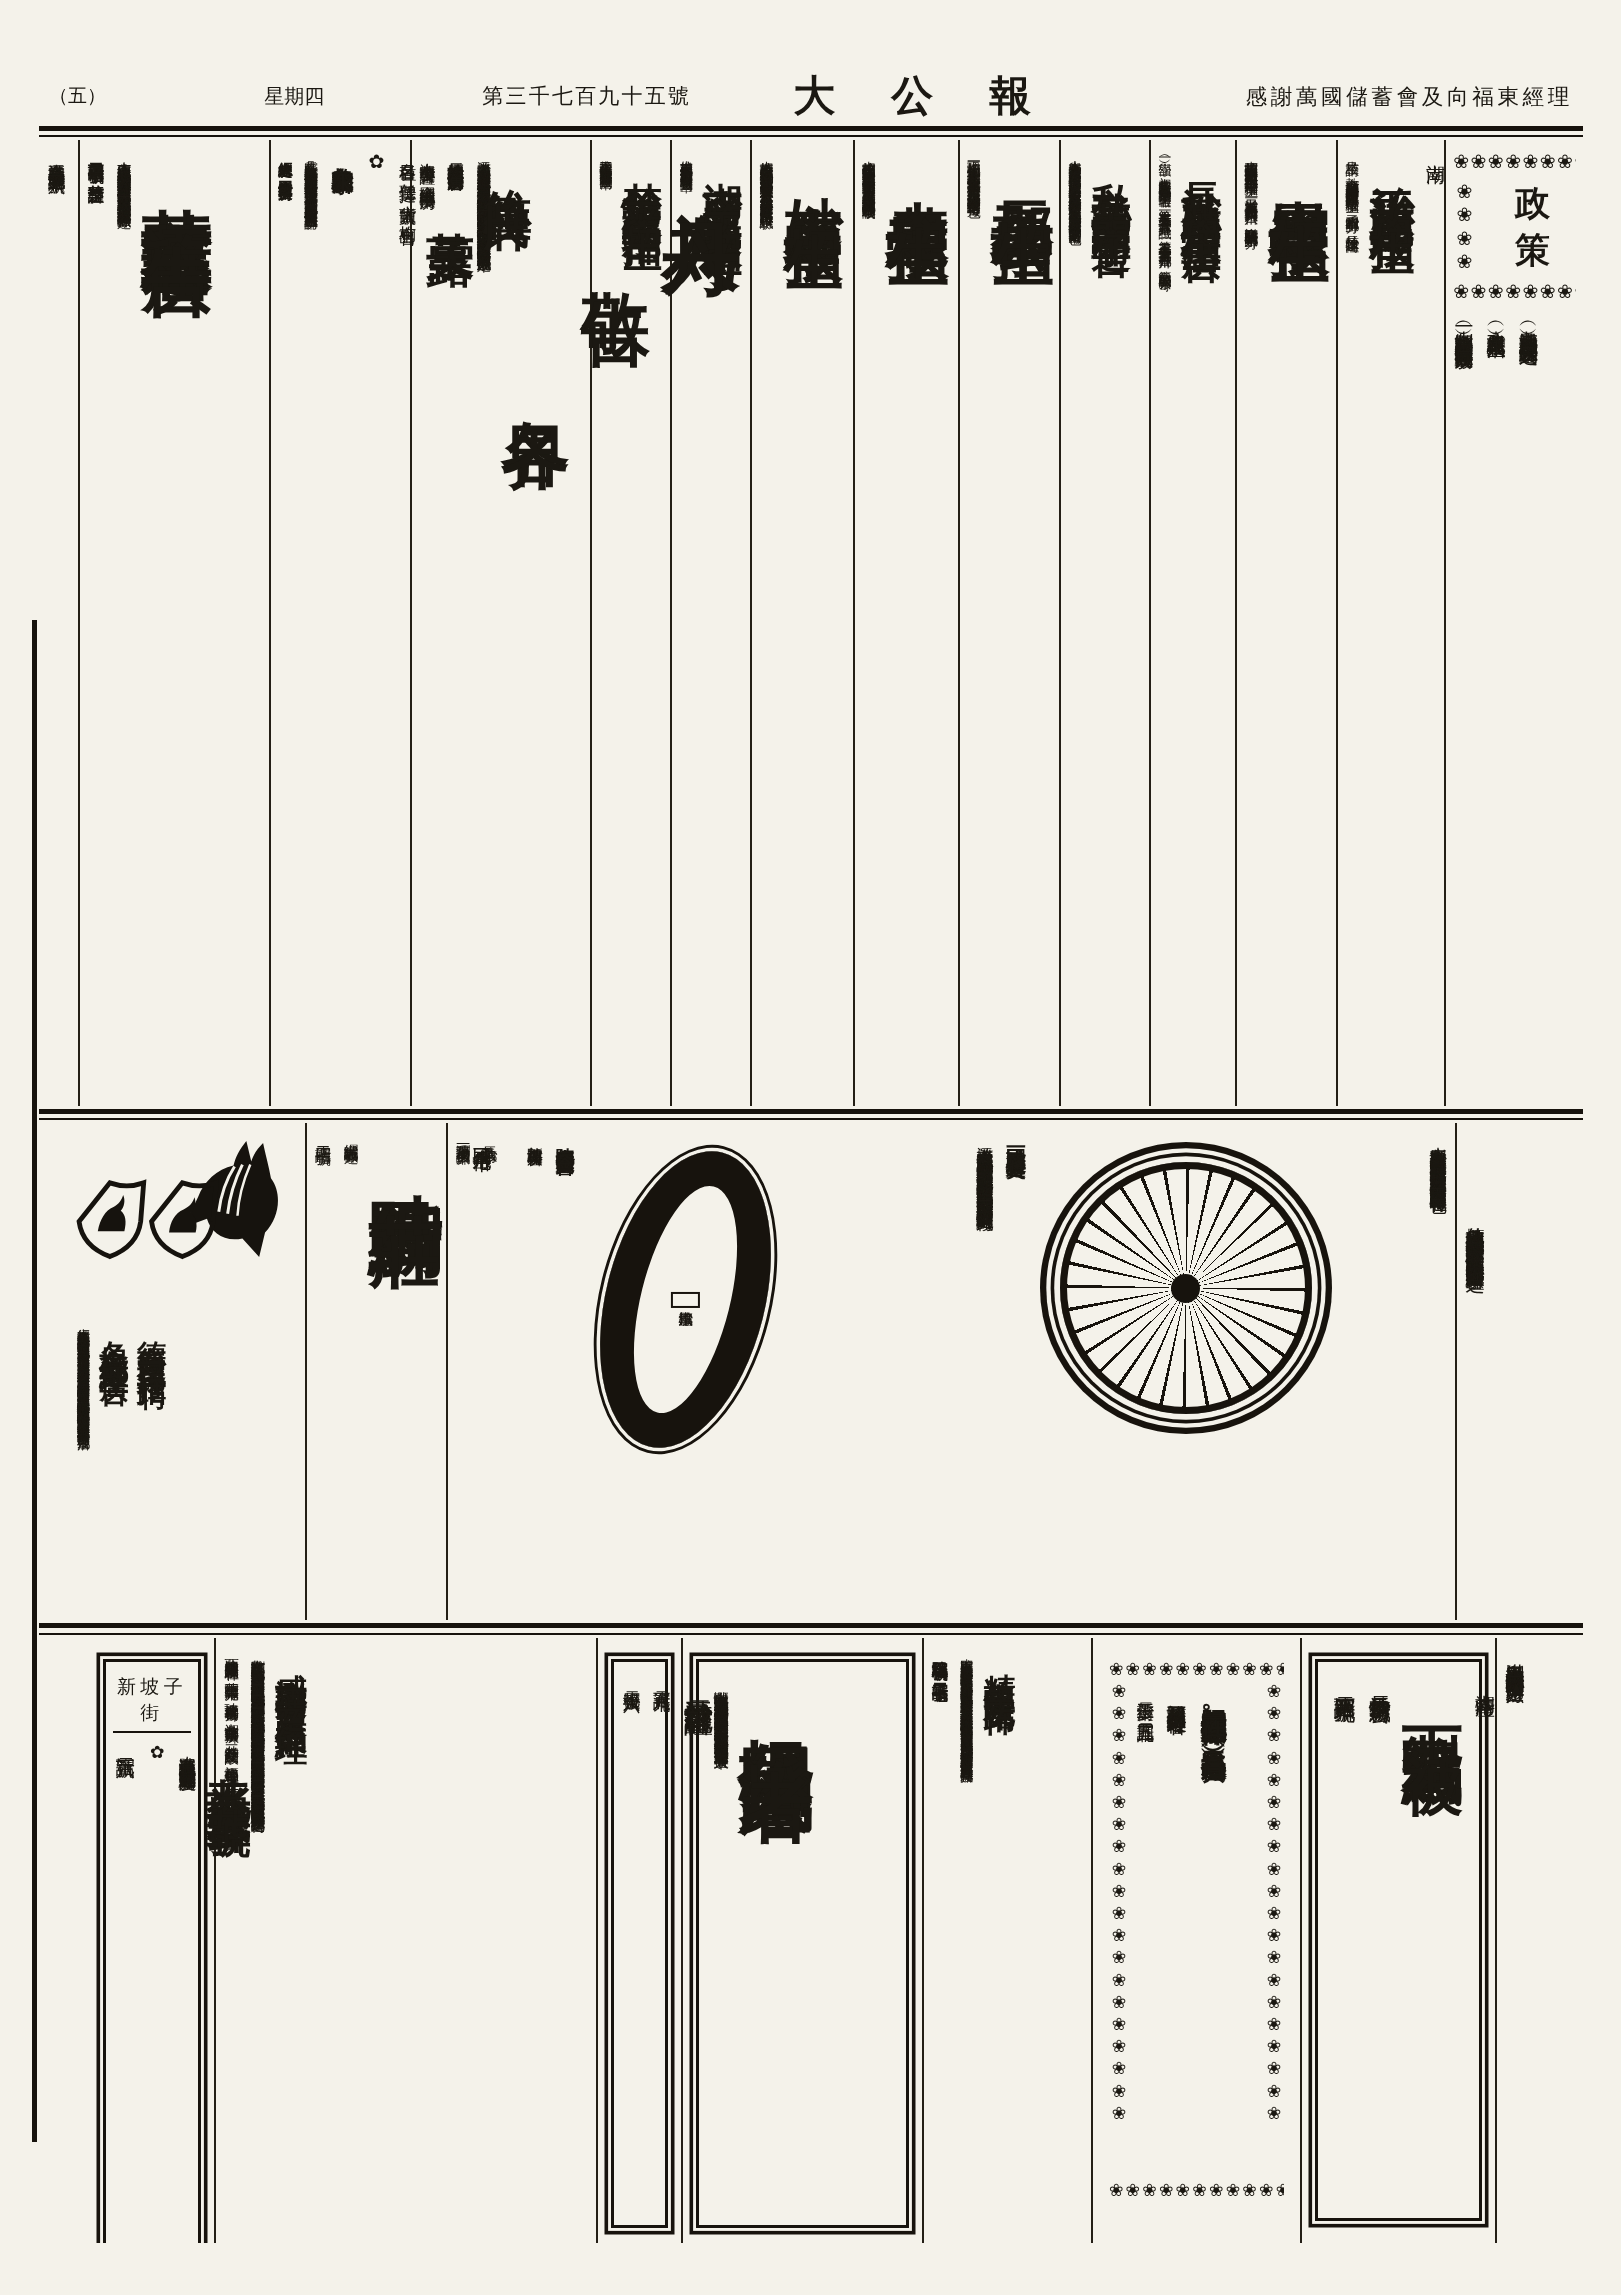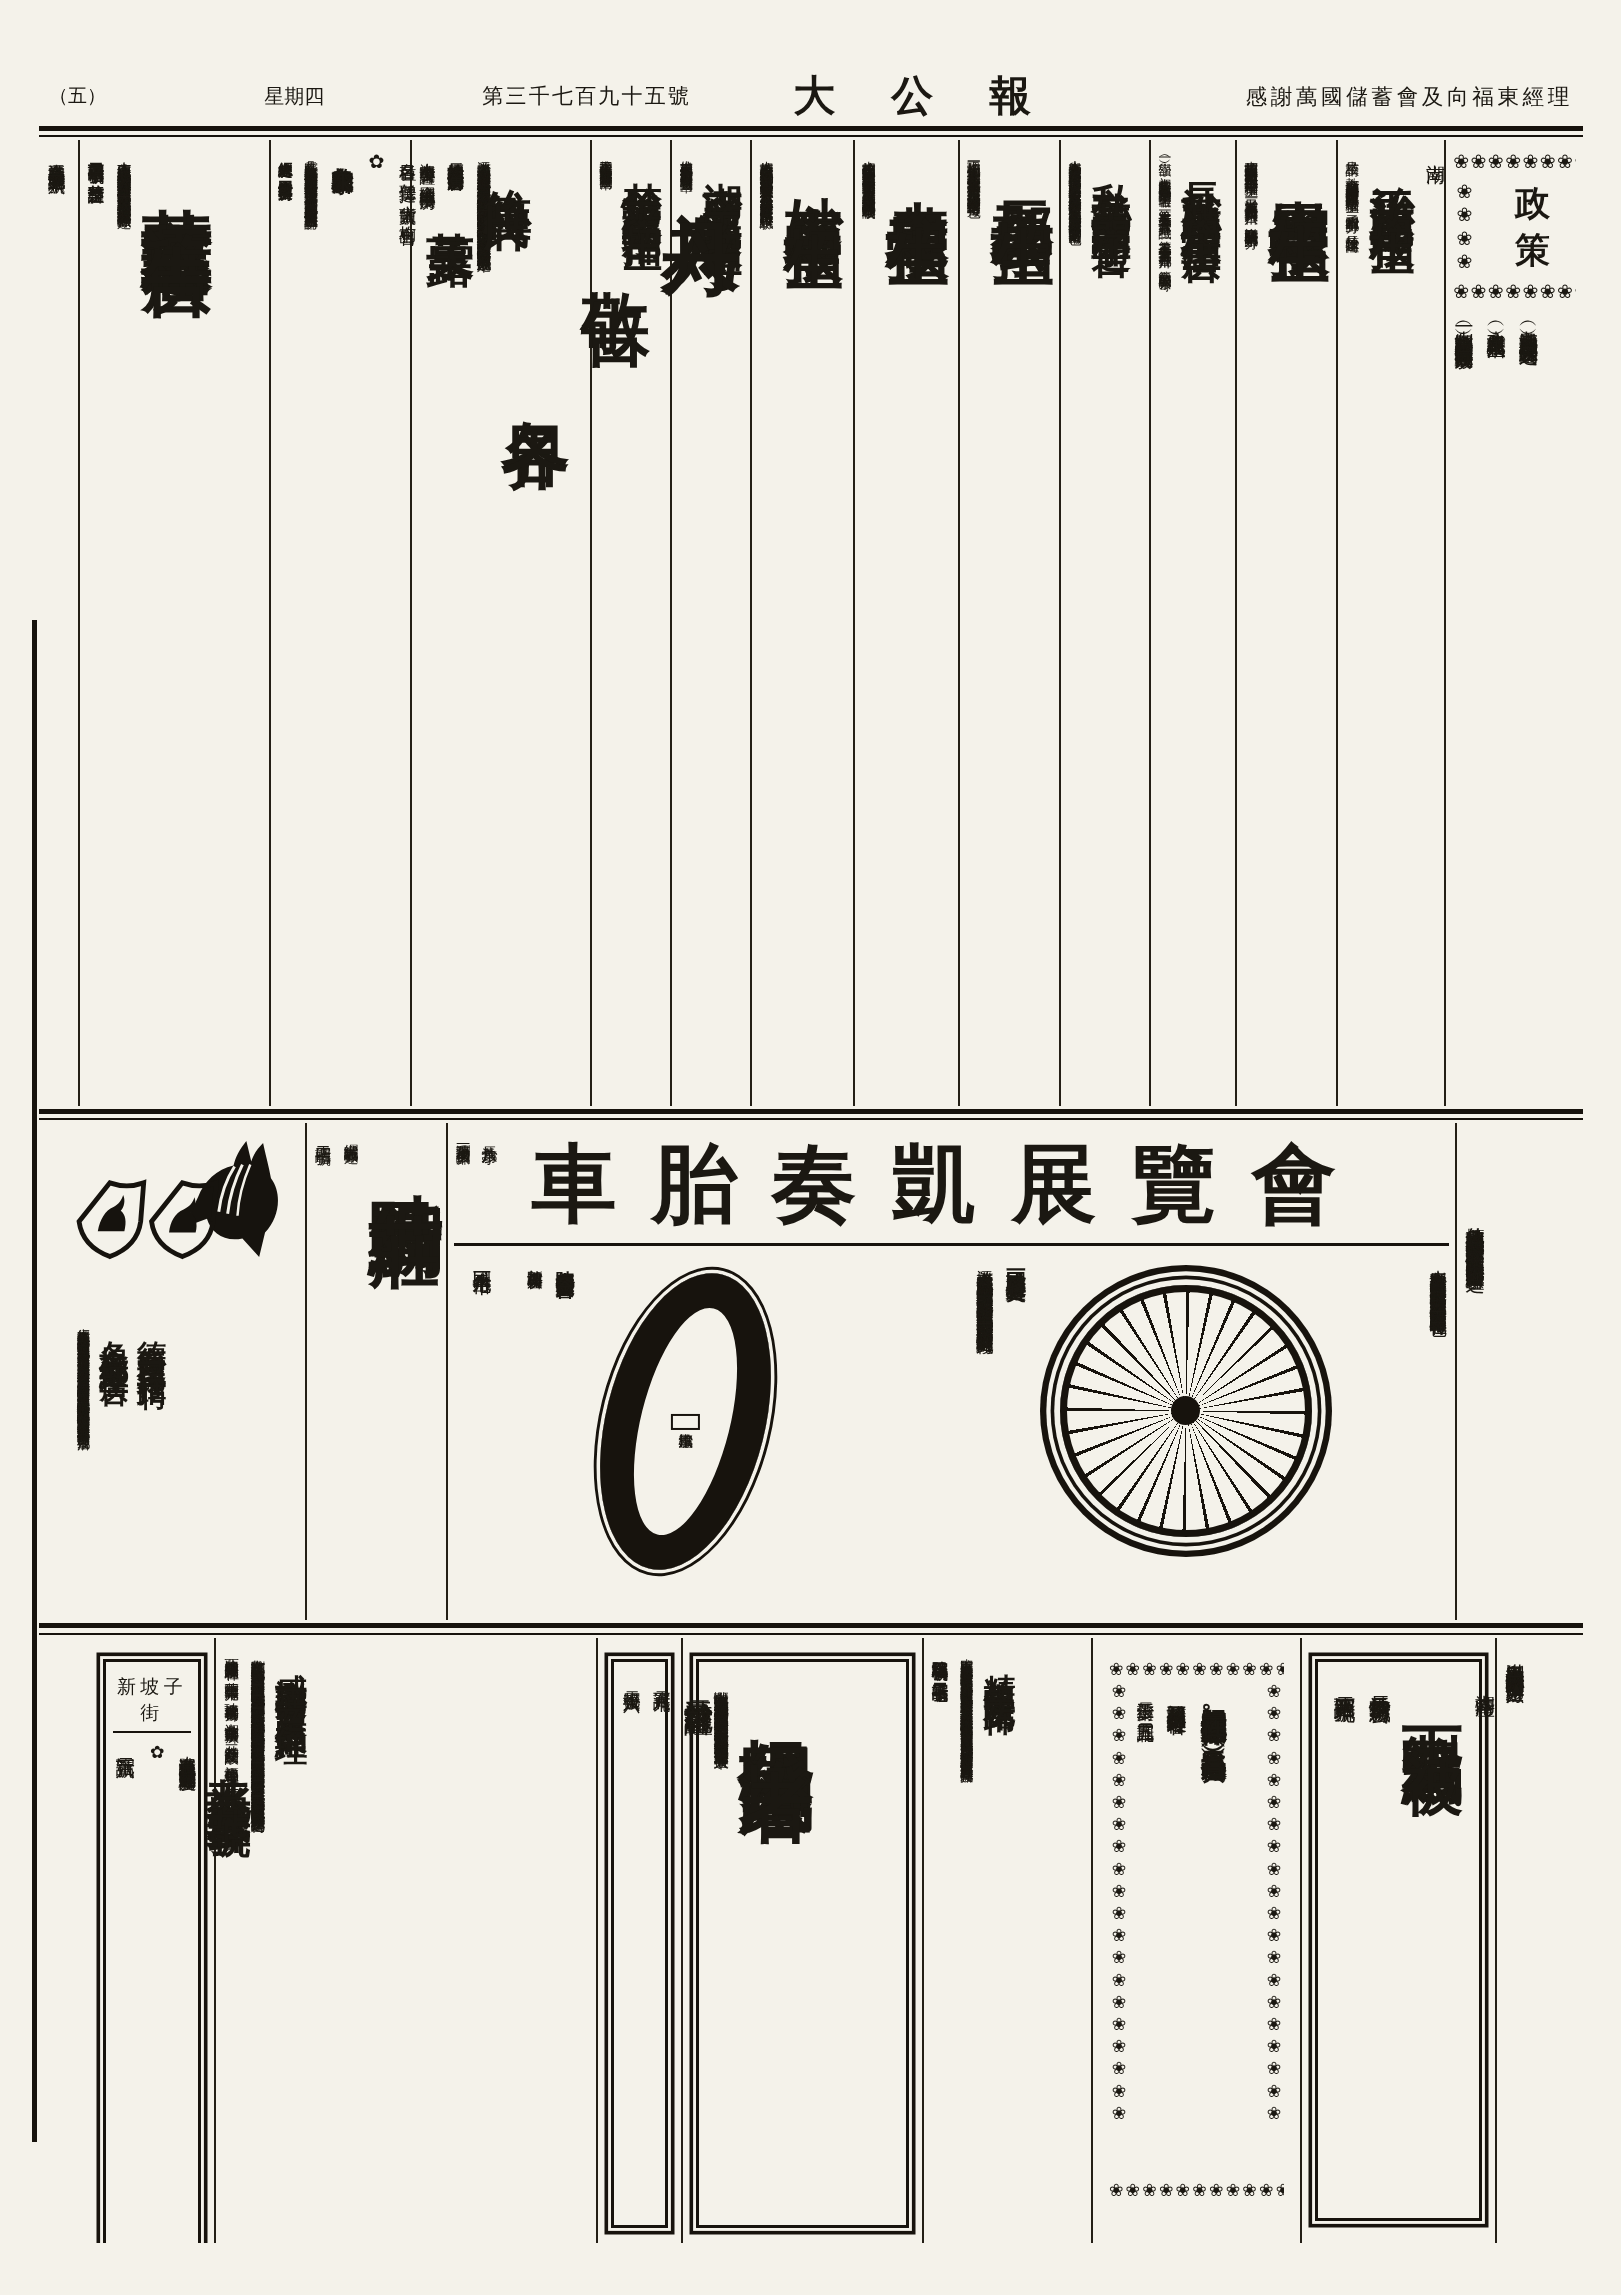--- a/index.html
+++ b/index.html
@@ -235,21 +235,20 @@
 
   <div class="band band2">
 
     <div class="ad" style="width:126px">
       <div class="v" style="padding-top:79px;box-sizing:border-box">
         <span class="bd s26">地主估價呈報政府國家就價徵稅並於必要時得依報價收買之（十五）企業之有獨占的性質者及為私人之力所不能辦者如鐵道航路等當由國家經營管理之</span>
       </div>
     </div>
 
     <div class="ad" style="width:1009px">
-      <div class="tire-title">車胎奏凱展覽會</div>
       <div class="tire-content">
         <div class="v" style="width:130px">
           <span class="bd s24">本廠所製車胎計有數十種發售以來精益求精用者稱譽最近國民政府工商部中華國貨展覽會在上海開會本廠與賽得特等獎茲將該會公函錄下以證本廠出品確有特色在也</span>
         </div>
         <div class="wheelbox">
           <div class="wheel"></div>
         </div>
         <div class="v" style="width:288px">
           <span class="bd s28 bold">國民政府第一次展覽會之特獎</span>
           <span class="bd s24">逕啓者查本會審查完竣貴廠出品各種車胎列入特等應發獎章獎狀業經分別揑製除另定日期地點聘請名人發給另函知照外相應函達即希查照先將應納章狀費銀十六元即日至江海關四樓工商部駐滬辦事處會計股繳納勿延為荷此致</span>

